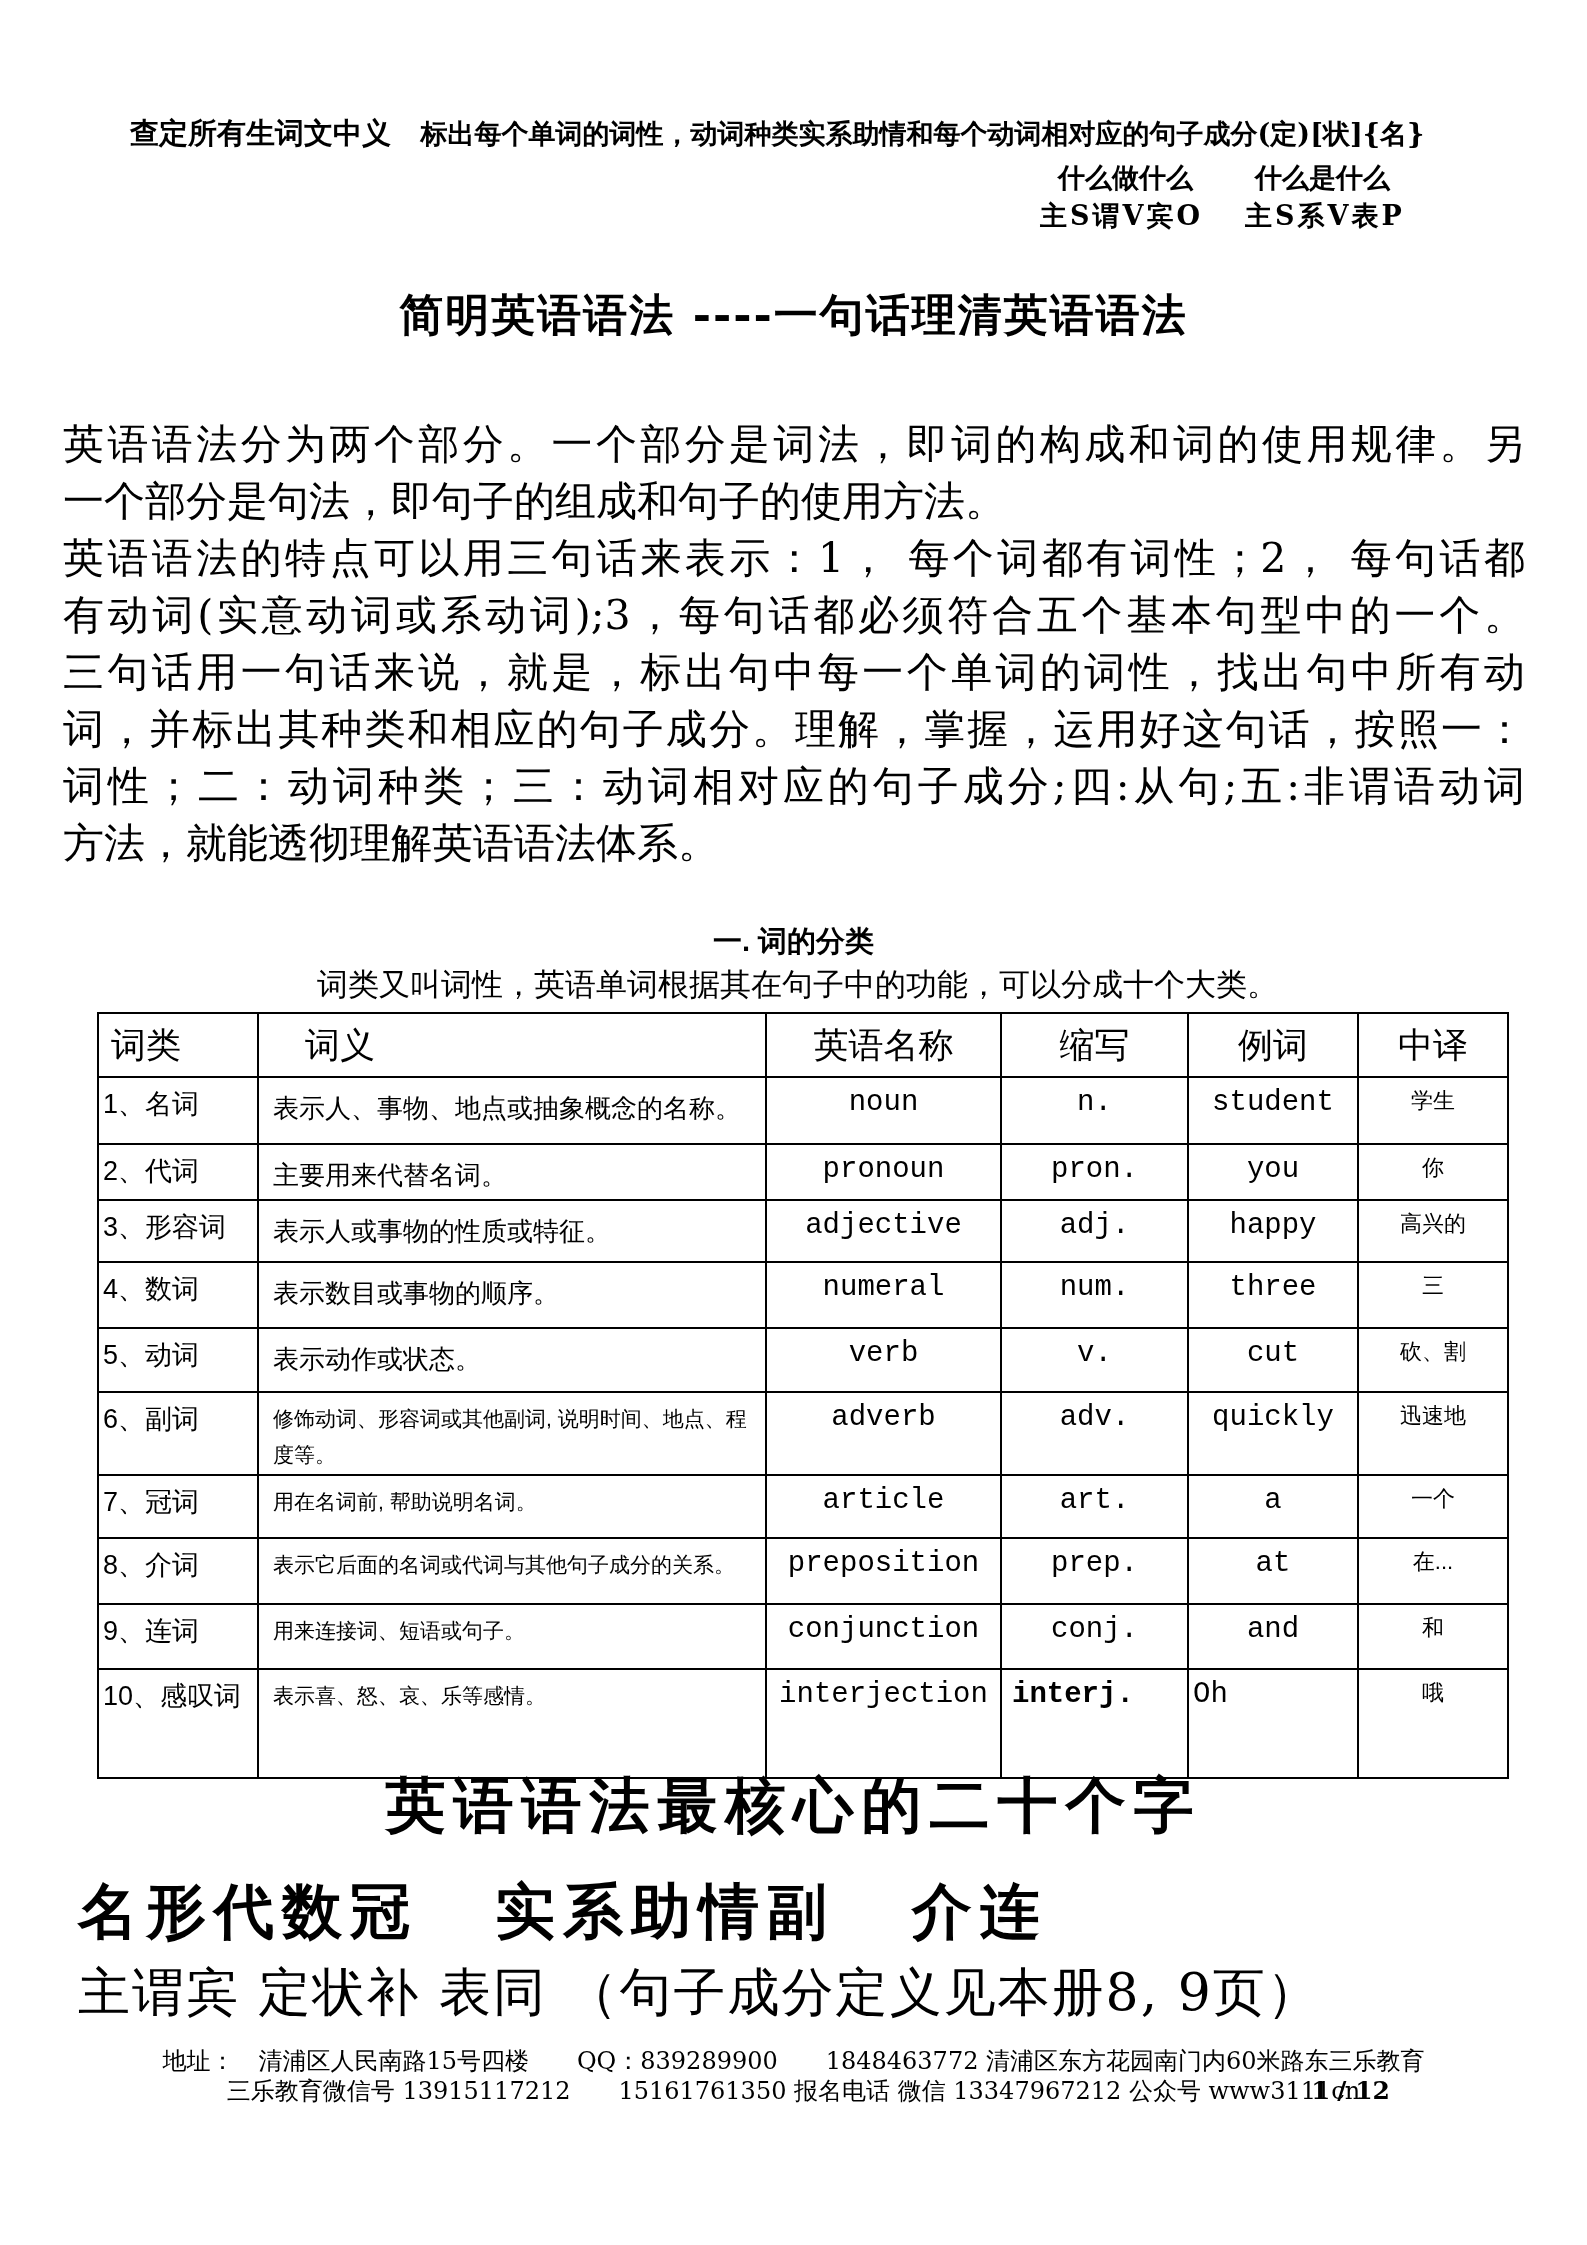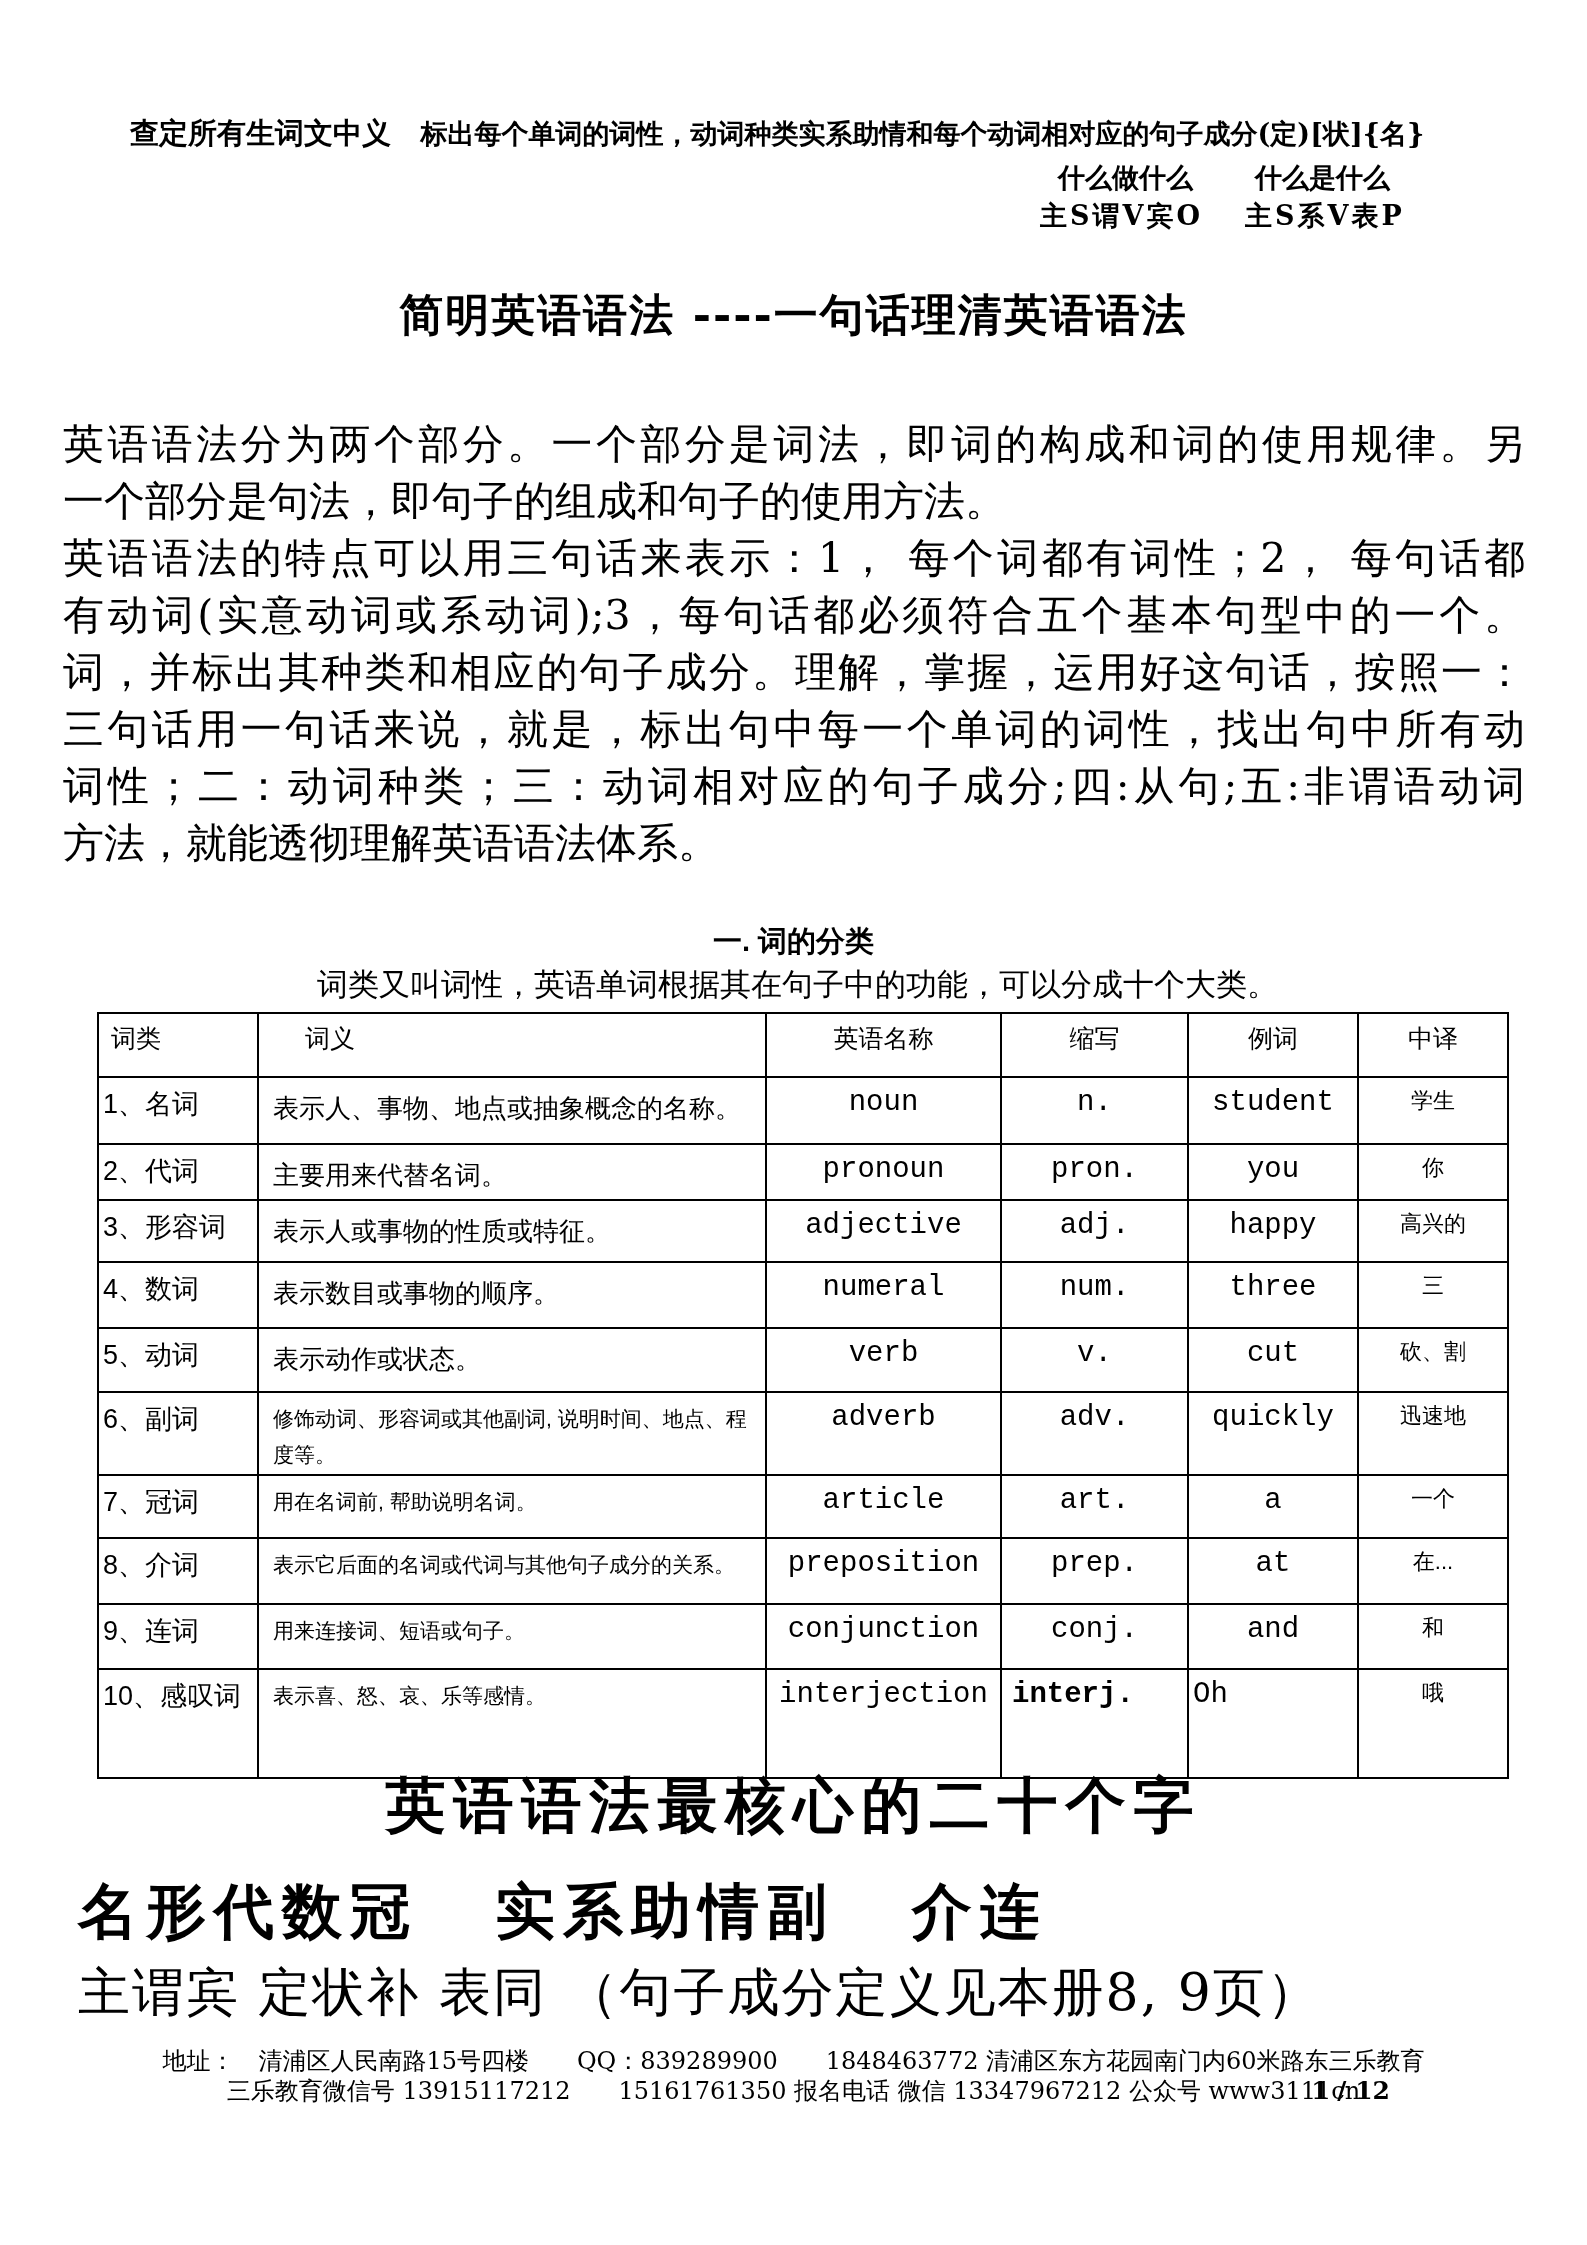--- a/index.html
+++ b/index.html
@@ -31,21 +31,21 @@
   
   .sec-head { top:922px; left:0; width:100%; text-align:center; font-size:29px; font-weight:bold;
               font-family:"Liberation Sans", sans-serif; }
   .sec-sub  { top:964px; left:4px; width:100%; text-align:center; font-size:31px;
               font-family:"Liberation Sans", sans-serif; }
 
   
   .pos-table { top:1012px; left:97px; width:1410px; border-collapse:collapse; table-layout:fixed;
                font-family:"Liberation Sans", sans-serif; }
   .pos-table th, .pos-table td { border:2px solid #000; vertical-align:top; padding:8px 4px 0 4px; overflow:hidden; }
-  .pos-table th { font-size:25px; font-weight:normal; text-align:center;margin-left:48px; }
+  .pos-table th { font-size:35px; font-weight:normal; text-align:center;margin-left:48px; }
   .pos-table th.c0 { text-align:left; padding-left:12px; }
   .pos-table th.c1 { text-align:left; padding-left:46px; }
   .pos-table td.c0 { font-size:27px; text-align:left; white-space:nowrap; }
   .pos-table td.c1 { text-align:left; padding-left:14px; line-height:1.75; }
   .pos-table td.c1.desc-lg { font-size:26px; }
   .pos-table td.c1.desc-sm { font-size:21px; }
   .pos-table td.c2, .pos-table td.c3, .pos-table td.c4 {
       font-family:"Liberation Mono", monospace; font-size:29px; text-align:center; }
   .pos-table td.c5 { font-size:22px; text-align:center; }
   .pos-table td.al-left  { text-align:left; padding-left:10px;font-weight:bold; }
@@ -79,22 +79,22 @@
     <span>主S谓V宾O</span><span class="hdr3-gap"></span><span>主S系V表P</span>
   </div>
 
   <div class="abs doc-title">简明英语语法 ----一句话理清英语语法</div>
 
   <div class="abs body-block" id="body-block">
       <div class="body-line j">英语语法分为两个部分。一个部分是词法，即词的构成和词的使用规律。另</div>
       <div class="body-line">一个部分是句法，即句子的组成和句子的使用方法。</div>
       <div class="body-line j">英语语法的特点可以用三句话来表示：1， 每个词都有词性；2， 每句话都</div>
       <div class="body-line j">有动词(实意动词或系动词);3，每句话都必须符合五个基本句型中的一个。</div>
+      <div class="body-line j">三句话用一句话来说，就是，标出句中每一个单词的词性，找出句中所有动</div>
       <div class="body-line j">词，并标出其种类和相应的句子成分。理解，掌握，运用好这句话，按照一：</div>
-      <div class="body-line j">三句话用一句话来说，就是，标出句中每一个单词的词性，找出句中所有动</div>
       <div class="body-line j">词性；二：动词种类；三：动词相对应的句子成分;四:从句;五:非谓语动词</div>
       <div class="body-line">方法，就能透彻理解英语语法体系。</div>
     </div>
 
   <div class="abs sec-head">一. 词的分类</div>
   <div class="abs sec-sub">词类又叫词性，英语单词根据其在句子中的功能，可以分成十个大类。</div>
 
   <table class="abs pos-table">
     <colgroup>
       <col style="width:160px">

